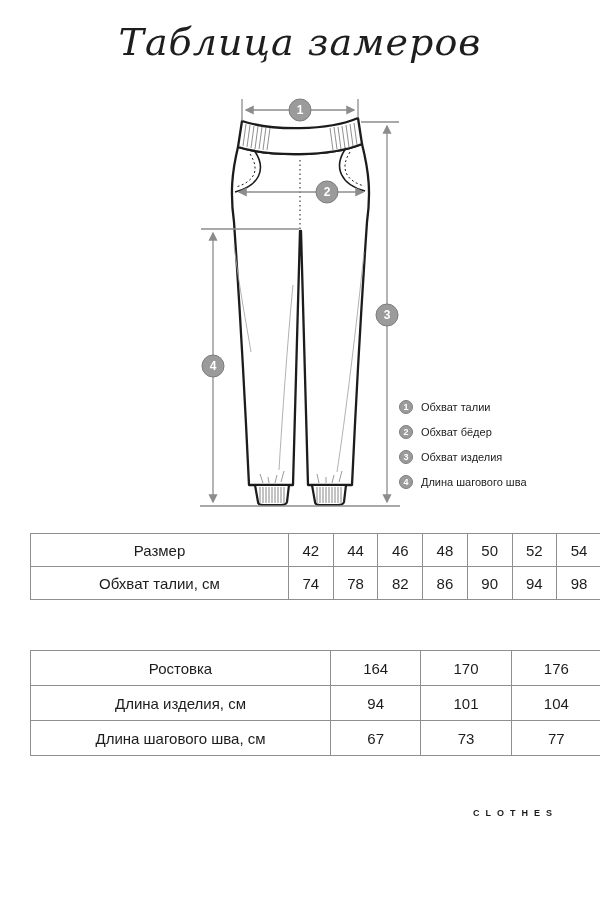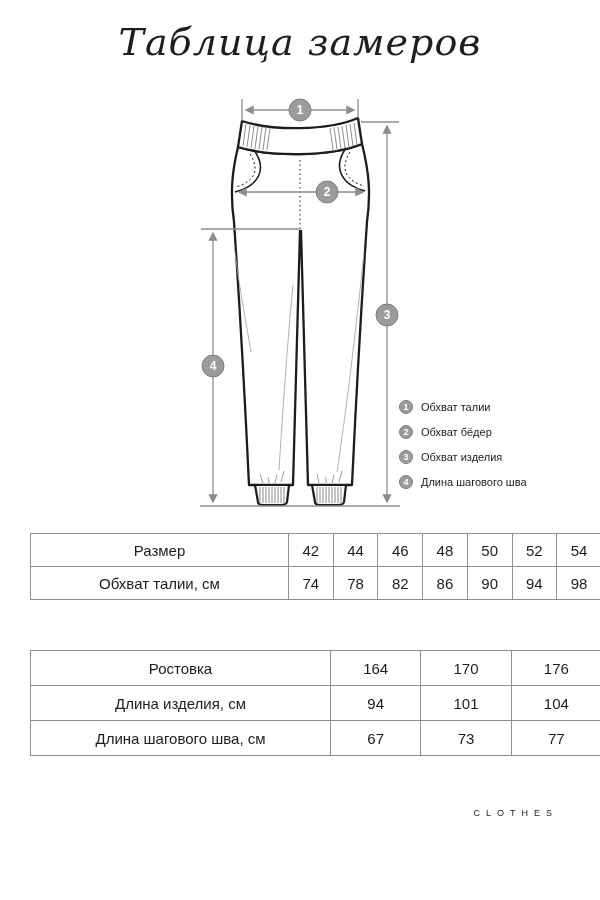--- a/index.html
+++ b/index.html
@@ -27,21 +27,21 @@
   table.meas{position:absolute;left:30px;width:572px;border-collapse:collapse;table-layout:fixed;}
   table.meas td{border:1px solid #8f8f8f;text-align:center;vertical-align:middle;
                 font-size:15px;color:#1c1c1c;padding:0;background:#fff;}
   table.t1{top:533px;} .t1 td{height:32px;}
   table.t2{top:650px;} .t2 td{height:34px;}
 
   
   .logo{position:absolute;right:28px;top:812px;width:200px;text-align:center;}
   .brand{font-family:"DejaVu Serif",serif;font-style:italic;font-size:44px;line-height:1.1;
          letter-spacing:2px;color:#1b1b1b;}
-  .brand-sub{font-size:9px;font-weight:normal;letter-spacing:6px;color:#1b1b1b;
+  .brand-sub{font-size:9px;font-weight:bold;letter-spacing:6px;color:#1b1b1b;
              text-align:right;padding-right:14px;margin-top:-4px;}
 </style>
 </head>
 <body>
 
 <div class="page">
 
   <div class="title">Таблица замеров</div>
 
   <svg class="diagram" width="600" height="520" viewBox="0 0 600 520">

